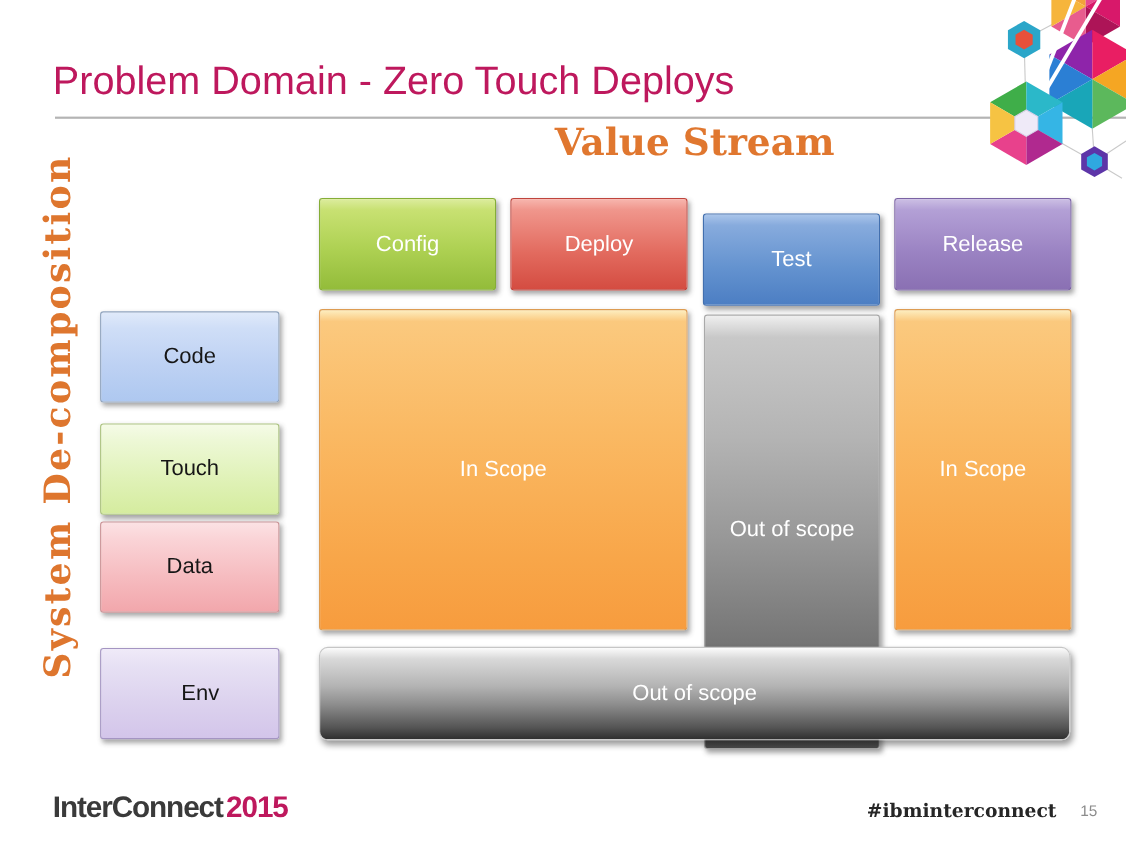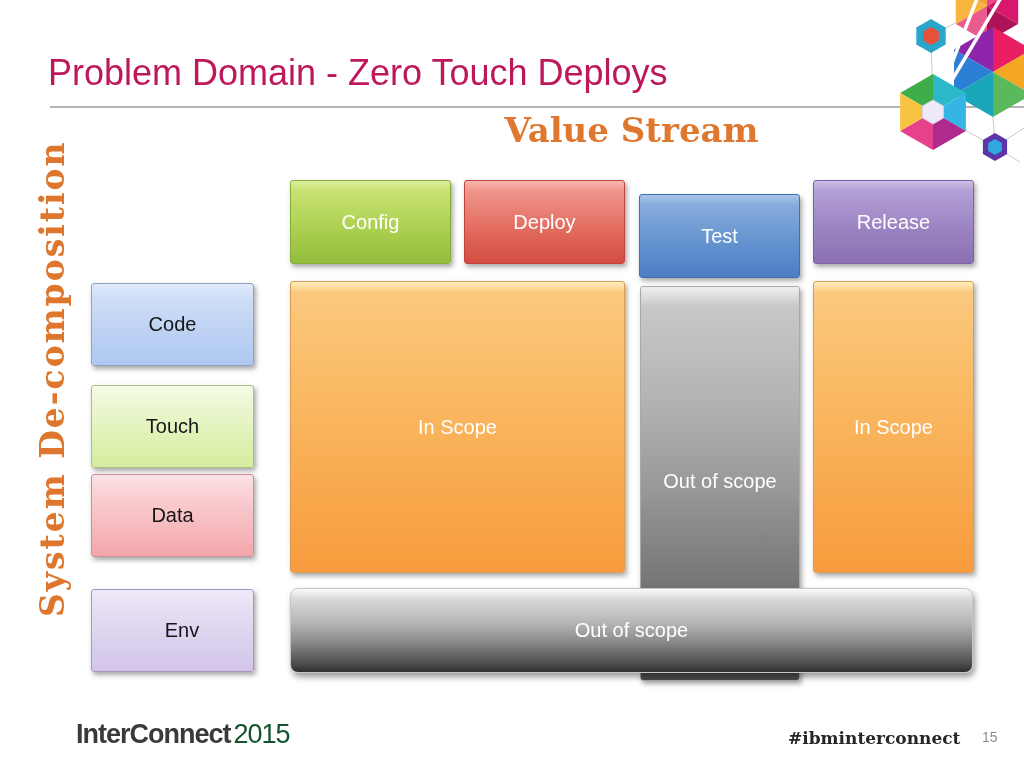--- a/index.html
+++ b/index.html
@@ -67,22 +67,22 @@
   }
   .out-vertical .lbl{margin-top:183px;}
   .out-bottom{
     left:290px;top:588px;width:683px;height:85px;border-radius:8px;
     background:linear-gradient(180deg,#fcfcfc 0%,#d9d9d9 12%,#b3b3b3 42%,#8d8d8d 62%,#555555 87%,#2f2f2f 100%);
     border:1px solid #c6c6c6;z-index:2;
     box-shadow:2px 4px 6px rgba(0,0,0,.4);
   }
   
   .footer-logo{position:absolute;left:48px;top:719px;font-size:27px;letter-spacing:-1px;white-space:nowrap;}
-  .footer-logo .brand{font-weight:700;color:#3a3a3a;margin-left:28px;}
-  .footer-logo .year{font-weight:400;color:#14532d;margin-left:3px;}
+  .footer-logo .brand{font-weight:700;color:#3a3a3a;}
+  .footer-logo .year{font-weight:700;color:#be185d;margin-left:3px;}
   .hashtag{
     position:absolute;left:788px;top:728px;
     font-family:"DejaVu Serif",serif;font-weight:700;font-size:17px;color:#262626;
   }
   .page-number{position:absolute;left:982px;top:729px;font-size:14px;color:#8c8c8c;}
 </style>
 </head>
 <body>
 
 <div id="slide">

